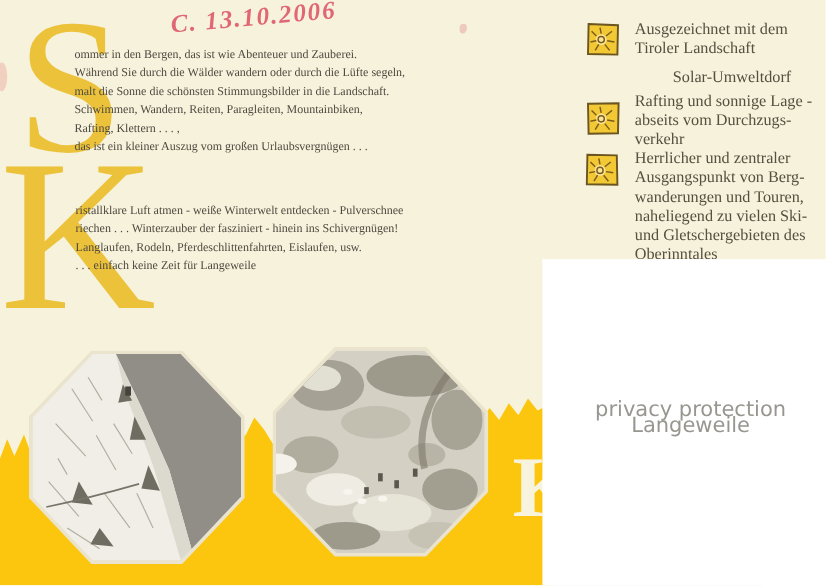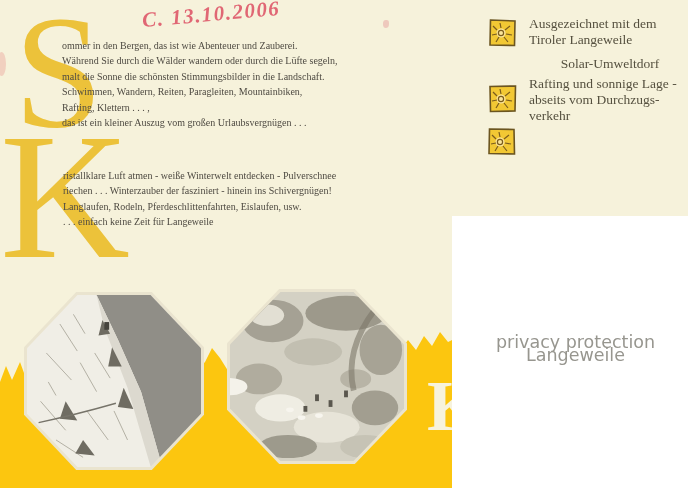--- a/index.html
+++ b/index.html
@@ -93,21 +93,21 @@
       <path d="M13,10 L12,5"></path>
         <path d="M17,12 L22,8"></path>
         <path d="M18,16 L24,17"></path>
       <path d="M16,19 L20,24"></path>
         <path d="M11,19 L8,24"></path>
         <path d="M9,16 L4,17"></path>
       <path d="M9,12 L5,8"></path>
     </g>
   </svg>
   <div class="hl-text hl-text-0">Ausgezeichnet mit dem
-Tiroler Langeweile</div>
+Tiroler Landschaft</div>
 
   <div class="hl-text hl-text-1">Solar-Umweltdorf</div>
 
   <svg class="hl-icon hl-icon-2" viewBox="0 0 29 29">
     <path d="M2,2.5 L27.5,2 L27,27 L2.5,27.5 Z" fill="#f2c834" stroke="#6b5520" stroke-width="1.6"></path>
     <circle cx="13" cy="15" r="4.5" fill="#fbe59a"></circle>
     <g stroke="#7a5c1d" stroke-width="1.2" fill="none">
       <circle cx="13" cy="15" r="2.6"></circle>
       <path d="M13,10 L12,5"></path>
         <path d="M17,12 L22,8"></path>
@@ -129,20 +129,26 @@
       <circle cx="13" cy="15" r="2.6"></circle>
       <path d="M13,10 L12,5"></path>
         <path d="M17,12 L22,8"></path>
         <path d="M18,16 L24,17"></path>
       <path d="M16,19 L20,24"></path>
         <path d="M11,19 L8,24"></path>
         <path d="M9,16 L4,17"></path>
       <path d="M9,12 L5,8"></path>
     </g>
   </svg>
+  <div class="hl-text hl-text-3">Herrlicher und zentraler
+Ausgangspunkt von Berg-
+wanderungen und Touren,
+naheliegend zu vielen Ski-
+und Gletschergebieten des
+Oberinntales</div>
 
   <svg class="band-svg" viewBox="0 0 460 168" preserveAspectRatio="none">
     <polygon fill="#fcc60f" points="0,62 6,46 12,60 20,42 28,64 36,52 46,70 56,58 68,74 82,64
       100,78 130,80 160,72 190,58 205,42 212,28 220,38 235,62 255,72 290,78 330,74 365,62
       385,48 398,34 408,20 416,30 424,16 432,26 440,12 448,22 460,16 460,168 0,168"></polygon>
   </svg>
 
   <div class="band-letter">K</div>
 
   <div class="octo photo1">

